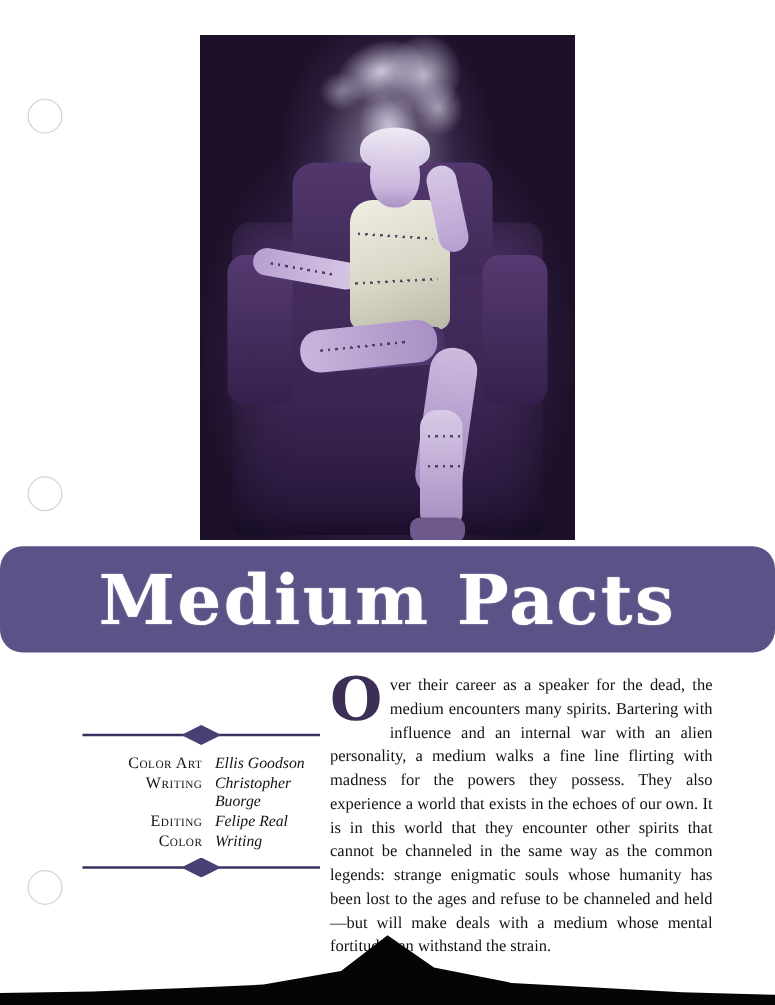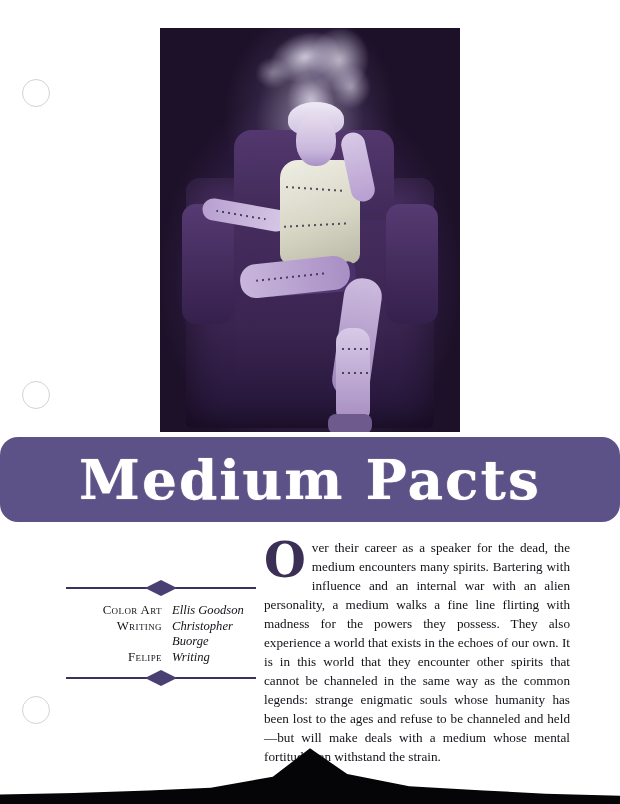--- a/index.html
+++ b/index.html
@@ -362,21 +362,25 @@
     <div class="credit-rows">
       <div class="credit-row">
         <div class="credit-role">Color Art</div>
         <div class="credit-name">Ellis Goodson</div>
       </div>
       <div class="credit-row">
         <div class="credit-role">Writing</div>
         <div class="credit-name">Christopher Buorge</div>
       </div>
       <div class="credit-row">
-        <div class="credit-role">Felipe</div>
+        <div class="credit-role">Editing</div>
+        <div class="credit-name">Felipe Real</div>
+      </div>
+      <div class="credit-row">
+        <div class="credit-role">Color</div>
         <div class="credit-name">Writing</div>
       </div>
     </div>
     <div class="credit-rule">
       <div class="diamond"></div>
     </div>
   </div>
 
   <div class="body-col">
     <span class="dropcap">O</span><span>ver their career as a speaker for the dead, the medium encounters many spirits. Bartering with influence and an internal war with an alien personality, a medium walks a fine line flirting with madness for the powers they possess. They also experience a world that exists in the echoes of our own. It is in this world that they encounter other spirits that cannot be channeled in the same way as the common legends: strange enigmatic souls whose humanity has been lost to the ages and refuse to be channeled and held—but will make deals with a medium whose mental fortitude can withstand the strain.</span>

